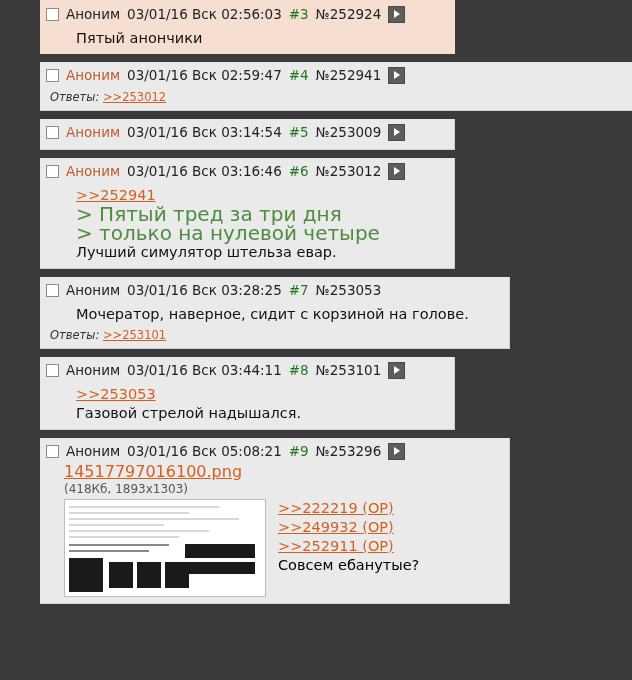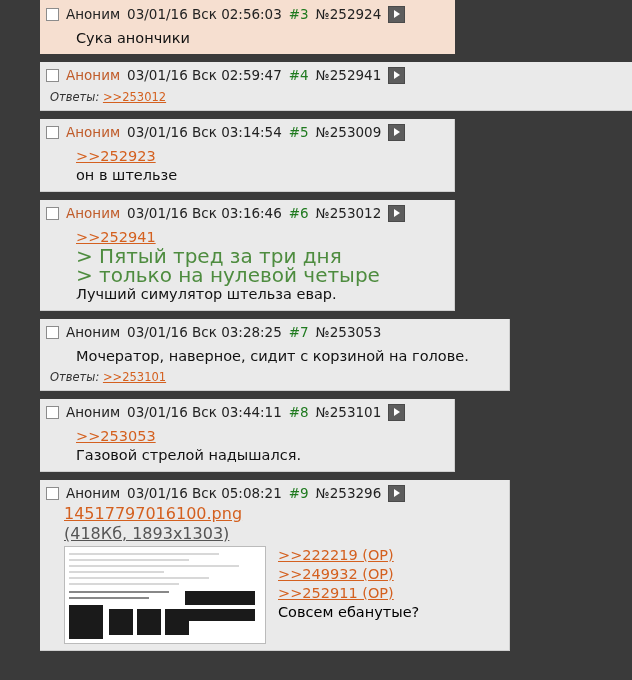--- a/index.html
+++ b/index.html
@@ -126,24 +126,23 @@
   }
   .filename {
     color: #d4601f;
     text-decoration: underline;
     font-size: 16px;
     display: block;
     padding-left: 18px;
   }
   .filemeta {
     color: #555;
-    font-size: 16px;
+    font-size: 12px;
     padding-left: 18px;
     padding-top: 1px;
-    text-decoration: underline;
   }
   .thumbwrap {
     display: flex;
     gap: 12px;
     padding-left: 18px;
     padding-top: 3px;
   }
   .thumb {
     width: 200px;
     height: 96px;
@@ -185,21 +184,21 @@
       <span class="checkbox"></span>
       <span class="name">Аноним</span>
       <span class="date">03/01/16 Вск 02:56:03</span>
       <span class="postnum-hash">#3</span>
       <span class="postnum">№252924</span>
       <span class="playbtn">
           <span class="tri"></span>
         </span>
     </div>
     <div class="post-body">
-      <div class="line">Сука анончики</div>
+      <div class="line">Пятый анончики</div>
     </div>
   </div>
 
   
   <div class="post w2">
     <div class="post-head">
       <span class="checkbox"></span>
       <span class="name link">Аноним</span>
       <span class="date">03/01/16 Вск 02:59:47</span>
       <span class="postnum-hash">#4</span>
@@ -218,24 +217,20 @@
   <div class="post w3">
     <div class="post-head">
       <span class="checkbox"></span>
       <span class="name link">Аноним</span>
       <span class="date">03/01/16 Вск 03:14:54</span>
       <span class="postnum-hash">#5</span>
       <span class="postnum">№253009</span>
       <span class="playbtn">
           <span class="tri"></span>
         </span>
-    </div>
-    <div class="post-body">
-      <a href="#" class="quotelink">&gt;&gt;252923</a>
-      <div class="line">он в штельзе</div>
     </div>
   </div>
 
   
   <div class="post w4">
     <div class="post-head">
       <span class="checkbox"></span>
       <span class="name link">Аноним</span>
       <span class="date">03/01/16 Вск 03:16:46</span>
       <span class="postnum-hash">#6</span>

